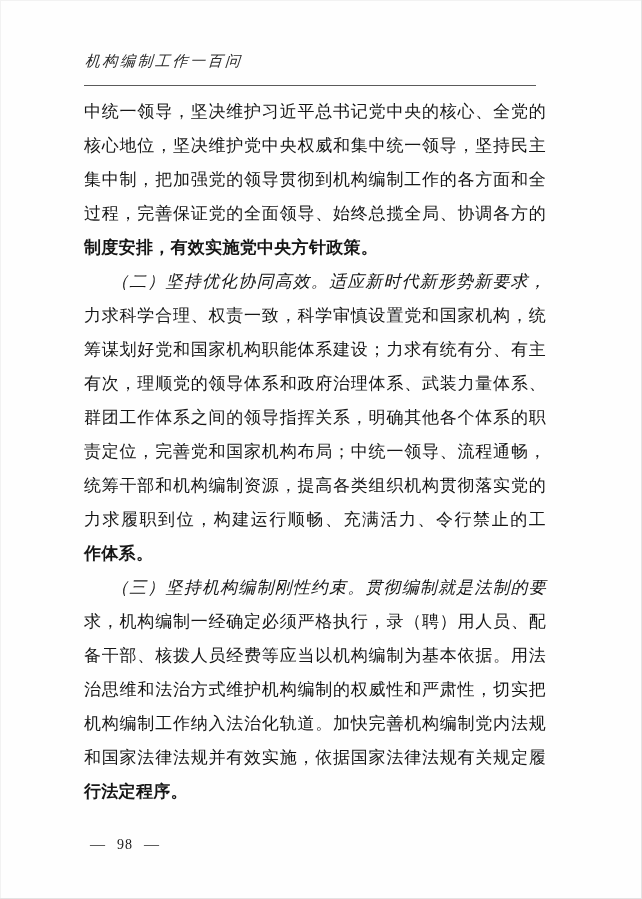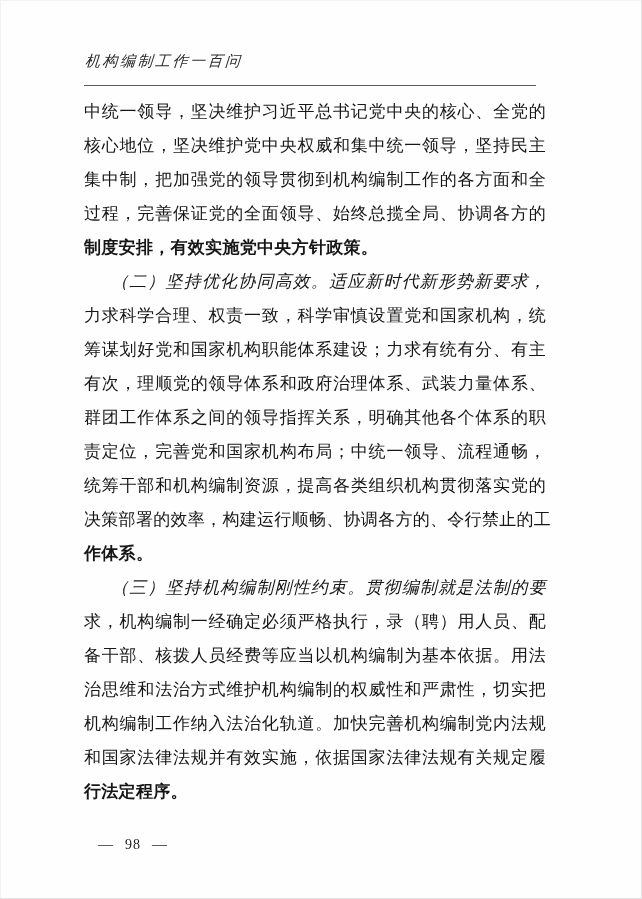--- a/index.html
+++ b/index.html
@@ -55,21 +55,21 @@
   .line.para-end {
     text-align-last: left;
     font-weight: bold;
   }
   .line.indent {
     text-indent: 1.6em;
     font-style: italic;
   }
   .page-footer {
     position: absolute;
-    left: 98px;
+    left: 90px;
     top: 836px;
     font-size: 15px;
     color: #1c1c1c;
     letter-spacing: 1px;
     white-space: nowrap;
   }
   .page-footer .num {
     margin: 0 11px;
     font-size: 14px;
   }
@@ -90,21 +90,21 @@
       <div class="line">集中制，把加强党的领导贯彻到机构编制工作的各方面和全</div>
       <div class="line">过程，完善保证党的全面领导、始终总揽全局、协调各方的</div>
       <div class="line para-end">制度安排，有效实施党中央方针政策。</div>
       <div class="line indent">（二）坚持优化协同高效。适应新时代新形势新要求，</div>
       <div class="line">力求科学合理、权责一致，科学审慎设置党和国家机构，统</div>
       <div class="line">筹谋划好党和国家机构职能体系建设；力求有统有分、有主</div>
       <div class="line">有次，理顺党的领导体系和政府治理体系、武装力量体系、</div>
       <div class="line">群团工作体系之间的领导指挥关系，明确其他各个体系的职</div>
       <div class="line">责定位，完善党和国家机构布局；中统一领导、流程通畅，</div>
       <div class="line">统筹干部和机构编制资源，提高各类组织机构贯彻落实党的</div>
-      <div class="line">决策部署的效率，构建运行顺畅、协调各方的、令行禁止的工</div>
+      <div class="line">力求履职到位，构建运行顺畅、充满活力、令行禁止的工</div>
       <div class="line para-end">作体系。</div>
       <div class="line indent">（三）坚持机构编制刚性约束。贯彻编制就是法制的要</div>
       <div class="line">求，机构编制一经确定必须严格执行，录（聘）用人员、配</div>
       <div class="line">备干部、核拨人员经费等应当以机构编制为基本依据。用法</div>
       <div class="line">治思维和法治方式维护机构编制的权威性和严肃性，切实把</div>
       <div class="line">机构编制工作纳入法治化轨道。加快完善机构编制党内法规</div>
       <div class="line">和国家法律法规并有效实施，依据国家法律法规有关规定履</div>
       <div class="line para-end">行法定程序。</div>
     </div>
 

